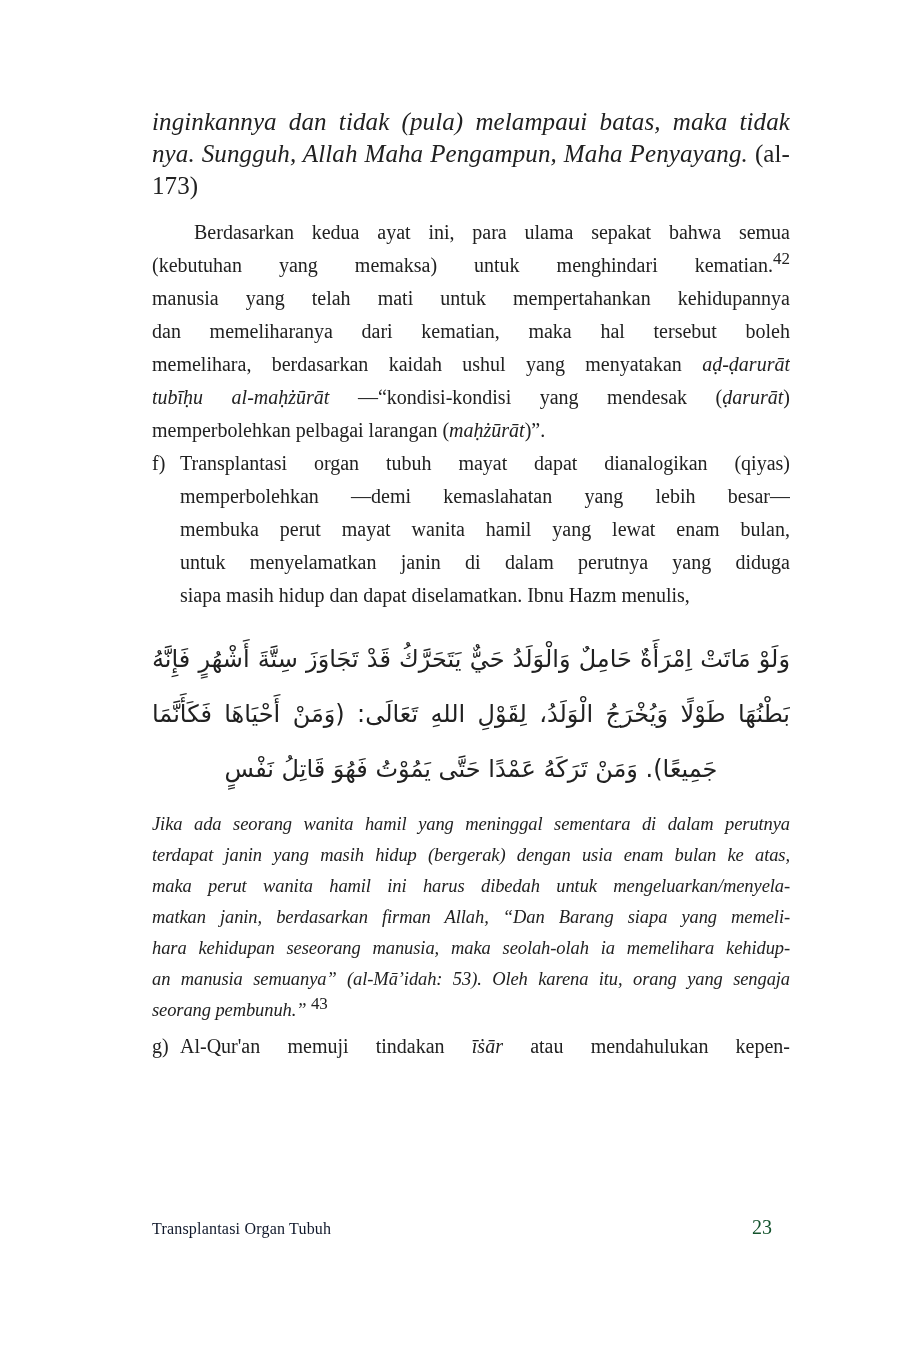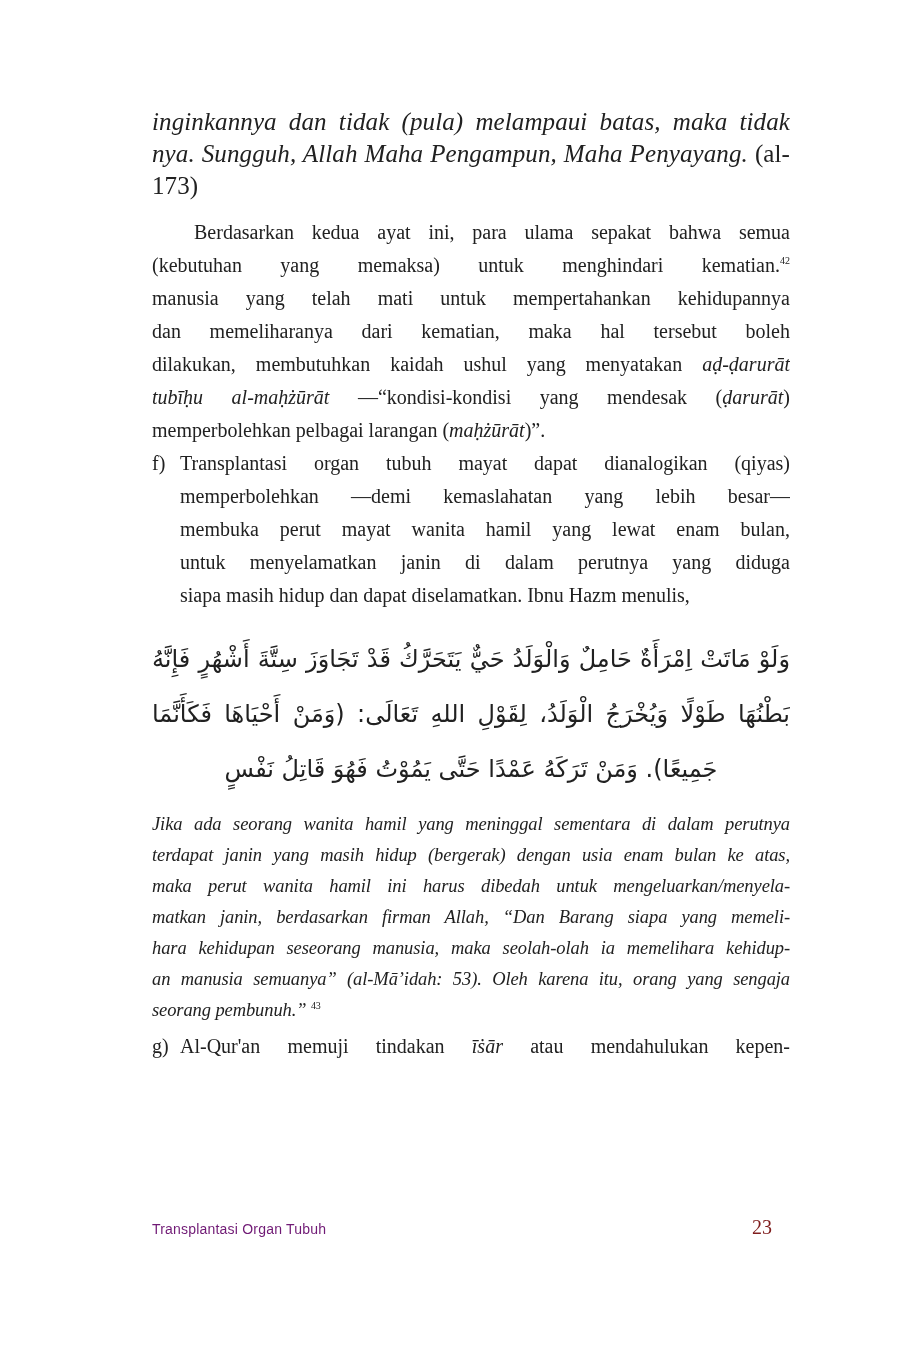--- a/index.html
+++ b/index.html
@@ -42,58 +42,58 @@
   .arabic .line.fill { text-align: justify; }
   .arabic .line.center { text-align: center; }
 
   .transl { margin-bottom: 4px; }
   .transl .line { height: 31px; line-height: 31px; font-size: 18.5px; letter-spacing: -0.1px; }
 
   .item-g { margin-top: 0; }
 
   .it { font-style: italic; }
   .rm { font-style: normal; }
-  .sup { font-size: 10px; vertical-align: super; line-height: 0; font-style: normal; }
+  .sup { font-size: 17px; vertical-align: super; line-height: 0; font-style: normal; }
 
   .footer {
     position: absolute;
     left: 152px; top: 1216px;
     width: 620px;
     display: flex;
     justify-content: space-between;
     align-items: baseline;
   }
   .running-title {
-    font-family: Liberation Sans, sans-serif;
-    font-size: 14px;
-    color: #701a75;
+    font-family: Liberation Serif, serif;
+    font-size: 16px;
+    color: #0f172a;
     letter-spacing: 0.2px;
   }
   .page-number {
     font-family: "Liberation Serif", "DejaVu Serif", serif;
     font-size: 20px;
-    color: #7f1d1d;
+    color: #14532d;
   }
 </style>
 </head>
 <body>
 
 <div class="page">
   <main class="content">
       <div class="block quote-top">
         <div class="line fill"><span class="it">inginkannya dan tidak (pula) melampaui batas, maka tidak ada dosa bagi-</span><span class="jfill"></span></div>
         <div class="line fill"><span class="it">nya. Sungguh, Allah Maha Pengampun, Maha Penyayang.</span><span class="rm"> (al-Baqarah/2:</span><span class="jfill"></span></div>
         <div class="line"><span class="rm">173)</span></div>
       </div>
       <div class="block body-para">
         <div class="line fill indent"><span class="rm">Berdasarkan kedua ayat ini, para ulama sepakat bahwa semua</span><span class="jfill"></span></div>
         <div class="line fill"><span class="rm">(kebutuhan yang memaksa) untuk menghindari kematian.</span><span class="sup">42</span><span class="jfill"></span></div>
         <div class="line fill"><span class="rm">manusia yang telah mati untuk mempertahankan kehidupannya</span><span class="jfill"></span></div>
         <div class="line fill"><span class="rm">dan memeliharanya dari kematian, maka hal tersebut boleh</span><span class="jfill"></span></div>
-        <div class="line fill"><span class="rm">dilakukan, membutuhkan kaidah ushul yang menyatakan </span><span class="it">aḍ-ḍarurāt</span><span class="jfill"></span></div>
+        <div class="line fill"><span class="rm">memelihara, berdasarkan kaidah ushul yang menyatakan </span><span class="it">aḍ-ḍarurāt</span><span class="jfill"></span></div>
         <div class="line fill"><span class="it">tubīḥu al-maḥżūrāt</span><span class="rm"> —“kondisi-kondisi yang mendesak (</span><span class="it">ḍarurāt</span><span class="rm">)</span><span class="jfill"></span></div>
         <div class="line"><span class="rm">memperbolehkan pelbagai larangan (</span><span class="it">maḥżūrāt</span><span class="rm">)”.</span></div>
       </div>
       <div class="block body-para hang">
         <div class="line fill"><span class="marker rm">f)</span><span class="rm">Transplantasi organ tubuh mayat dapat dianalogikan (qiyas)</span><span class="jfill"></span></div>
         <div class="line fill"><span class="rm">memperbolehkan —demi kemaslahatan yang lebih besar—</span><span class="jfill"></span></div>
         <div class="line fill"><span class="rm">membuka perut mayat wanita hamil yang lewat enam bulan,</span><span class="jfill"></span></div>
         <div class="line fill"><span class="rm">untuk menyelamatkan janin di dalam perutnya yang diduga</span><span class="jfill"></span></div>
         <div class="line"><span class="rm">siapa masih hidup dan dapat diselamatkan. Ibnu Hazm menulis,</span></div>
       </div>

